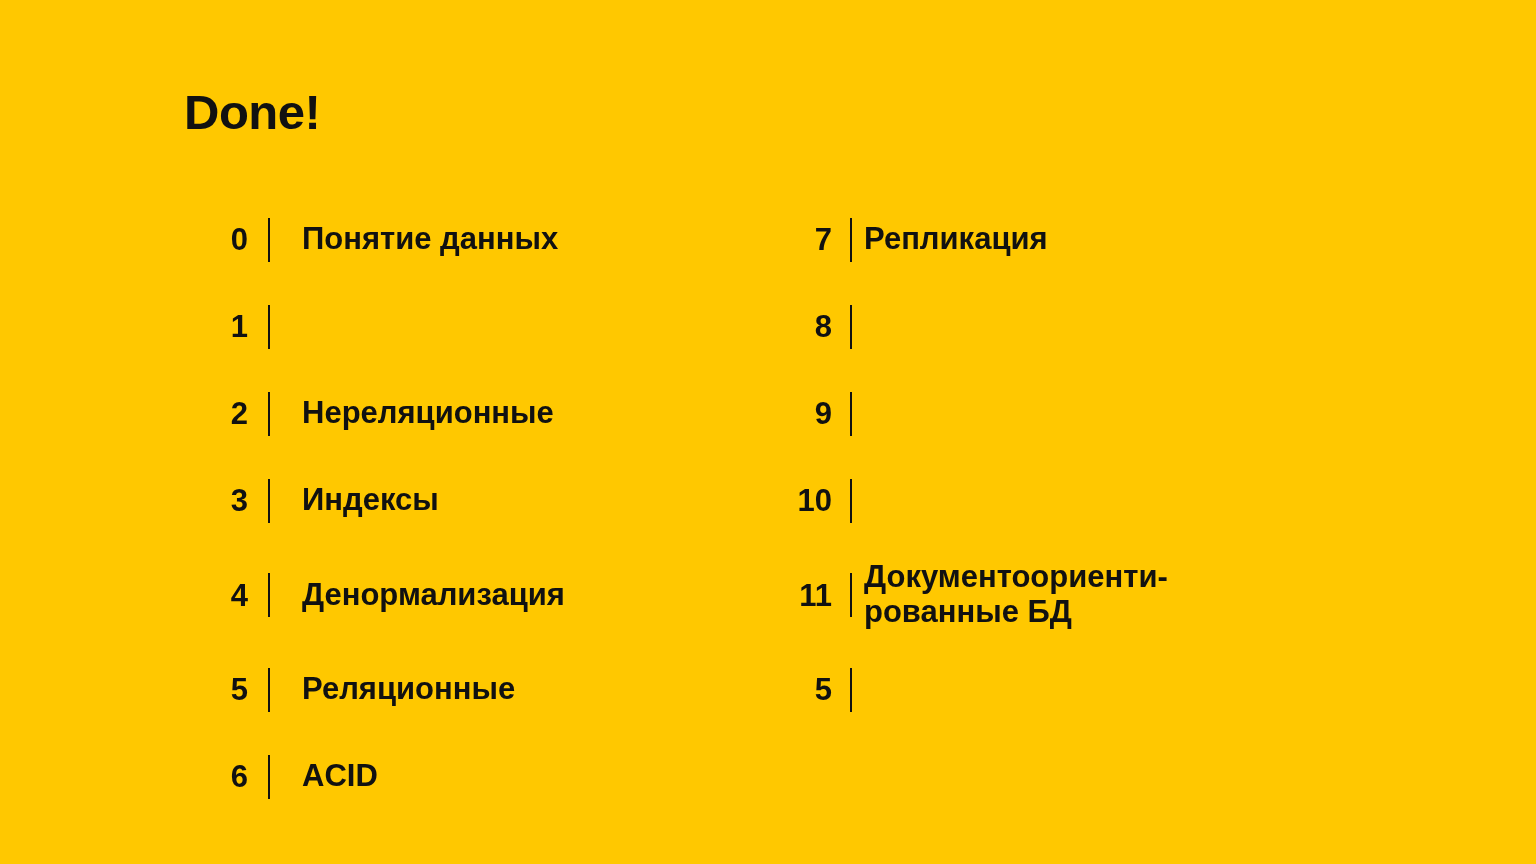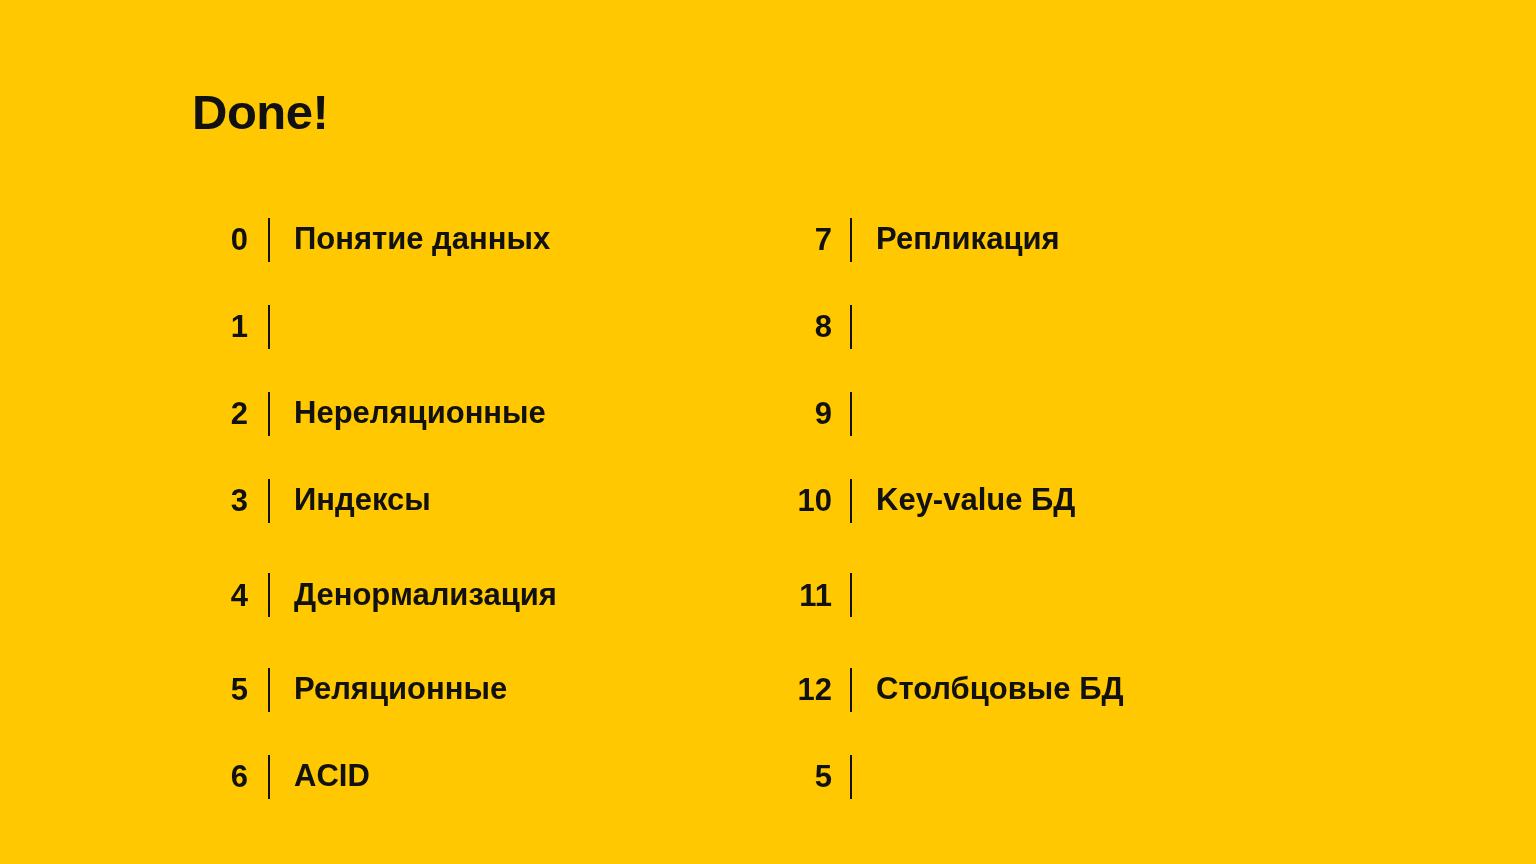--- a/index.html
+++ b/index.html
@@ -18,21 +18,21 @@
   }
 
   .slide {
     position: absolute;
     inset: 0;
     background: #FFC800;
   }
 
   .slide-title {
     position: absolute;
-    left: 192px;
+    left: 184px;
     top: 86px;
     font-size: 49px;
     font-weight: bold;
     letter-spacing: -0.5px;
     line-height: 1.1;
     color: #111111;
     white-space: nowrap;
   }
 
   .toc {
@@ -85,36 +85,36 @@
   .toc-divider {
     flex: 0 0 auto;
     width: 2px;
     height: 44px;
     background: #111111;
     margin-left: 20px;
   }
 
   .toc-label {
     flex: 1 1 auto;
-    margin-left: 24px;
+    margin-left: 32px;
     font-size: 31px;
     font-weight: bold;
     line-height: 1.12;
     color: #111111;
     white-space: pre-line;
   }
 
   .toc-col-right .toc-num {
     width: 58px;
   }
   .toc-col-right .toc-divider {
     margin-left: 18px;
   }
   .toc-col-right .toc-label {
-    margin-left: 24px;
+    margin-left: 12px;
   }
 </style>
 </head>
 <body>
 
 <div class="slide">
 
   <h1 class="slide-title">Done!</h1>
 
   <div class="toc">
@@ -179,33 +179,29 @@
         </div>
 
         <div class="toc-item">
           <span class="toc-num">9</span>
           <span class="toc-divider"></span>
         </div>
 
         <div class="toc-item">
           <span class="toc-num">10</span>
           <span class="toc-divider"></span>
-          <span class="toc-label">Key-value БД</span>
         </div>
 
         <div class="toc-item tall">
           <span class="toc-num">11</span>
           <span class="toc-divider"></span>
-        </div>
-
-        <div class="toc-item">
-          <span class="toc-num">12</span>
-          <span class="toc-divider"></span>
-          <span class="toc-label">Столбцовые БД</span>
-        </div>
+          <span class="toc-label">Документоориенти-
+рованные БД</span>
+        </div>
+
 
         <div class="toc-item">
           <span class="toc-num">5</span>
           <span class="toc-divider"></span>
         </div>
 
       </div>
 
     </div>
   </div>

